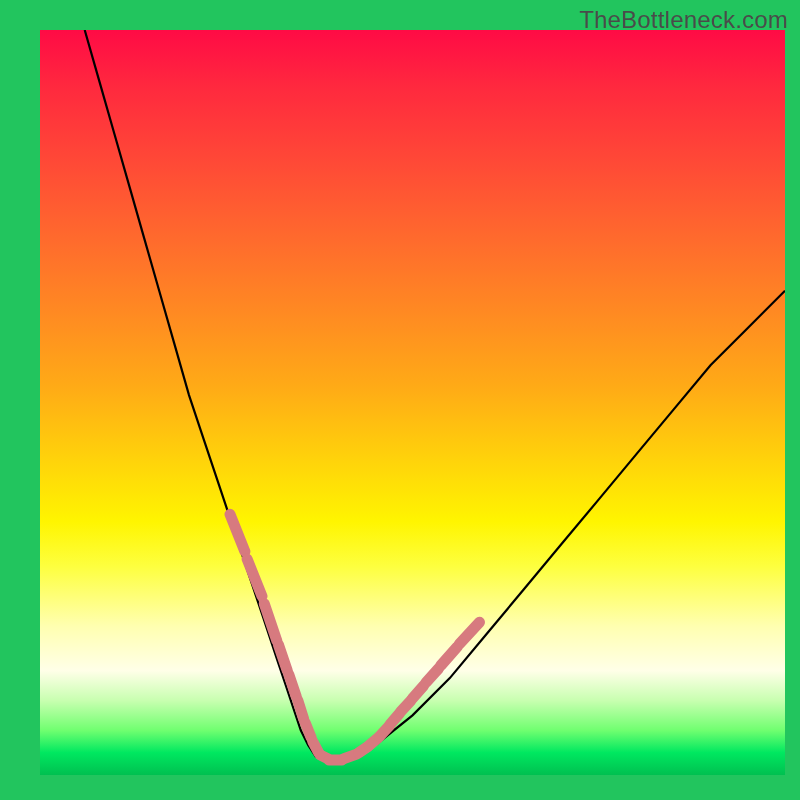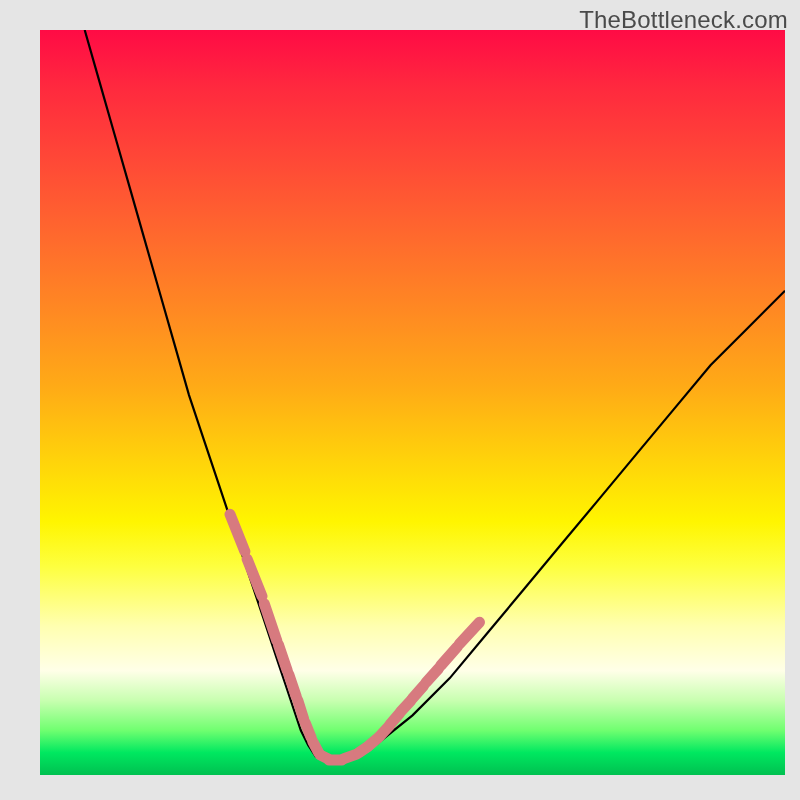--- a/index.html
+++ b/index.html
@@ -8,21 +8,21 @@
     width: 800px;
     height: 800px;
     overflow: hidden;
     background: #000;
     font-family: Arial, Helvetica, sans-serif;
   }
   .frame {
     position: absolute;
     left: 0; top: 0;
     width: 800px; height: 800px;
-    background: #e5e5e5;
+    background: #22c55e;
   }
   .plot {
     position: absolute;
     left: 40px;
     top: 30px;
     width: 745px;
     height: 745px;
     
     background: linear-gradient(to bottom,
       #ff0b45 0%,

